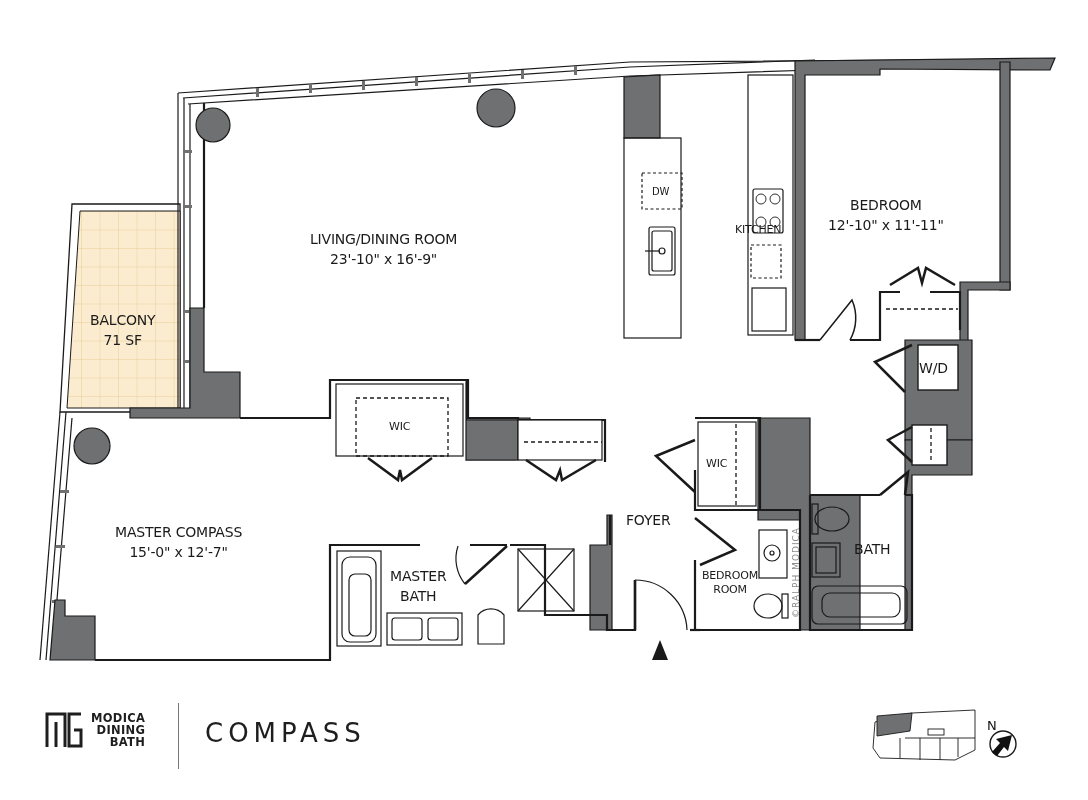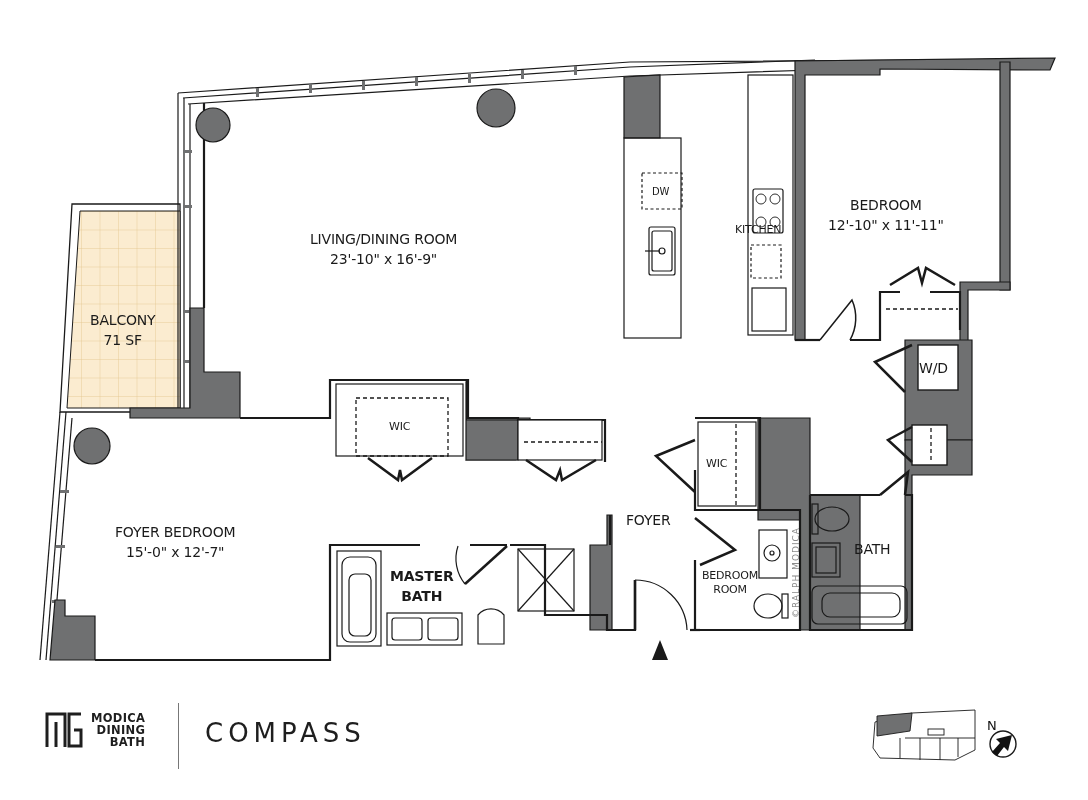--- a/index.html
+++ b/index.html
@@ -236,33 +236,33 @@
   <div>LIVING/DINING ROOM</div>
   <div>23'-10" x 16'-9"</div>
 </div>
 
 <div class="lbl room" style="left:828px;top:156px;margin-top:39px;">
   <div>BEDROOM</div>
   <div>12'-10" x 11'-11"</div>
 </div>
 
 <div class="lbl room" style="left:115px;top:522px;">
-  <div>FOYER BEDROOM</div>
+  <div>MASTER COMPASS</div>
   <div>15'-0" x 12'-7"</div>
 </div>
 
 <div class="lbl room" style="left:90px;top:310px;">
   <div>BALCONY</div>
   <div>71 SF</div>
 </div>
 
 <div class="lbl small" style="left:687px;top:223px;margin-left:48px;">KITCHEN</div>
 <div class="lbl fixture" style="left:652px;top:186px;">DW</div>
 
-<div class="lbl room" style="left:390px;top:566px;font-weight:bold;">
+<div class="lbl room" style="left:390px;top:566px;">
   <div>MASTER</div>
   <div>BATH</div>
 </div>
 
 <div class="lbl room" style="left:626px;top:510px;">FOYER</div>
 <div class="lbl room" style="left:854px;top:539px;">BATH</div>
 
 <div class="lbl small" style="left:702px;top:569px;line-height:14px;">
   <div>BEDROOM</div>
   <div>ROOM</div>

